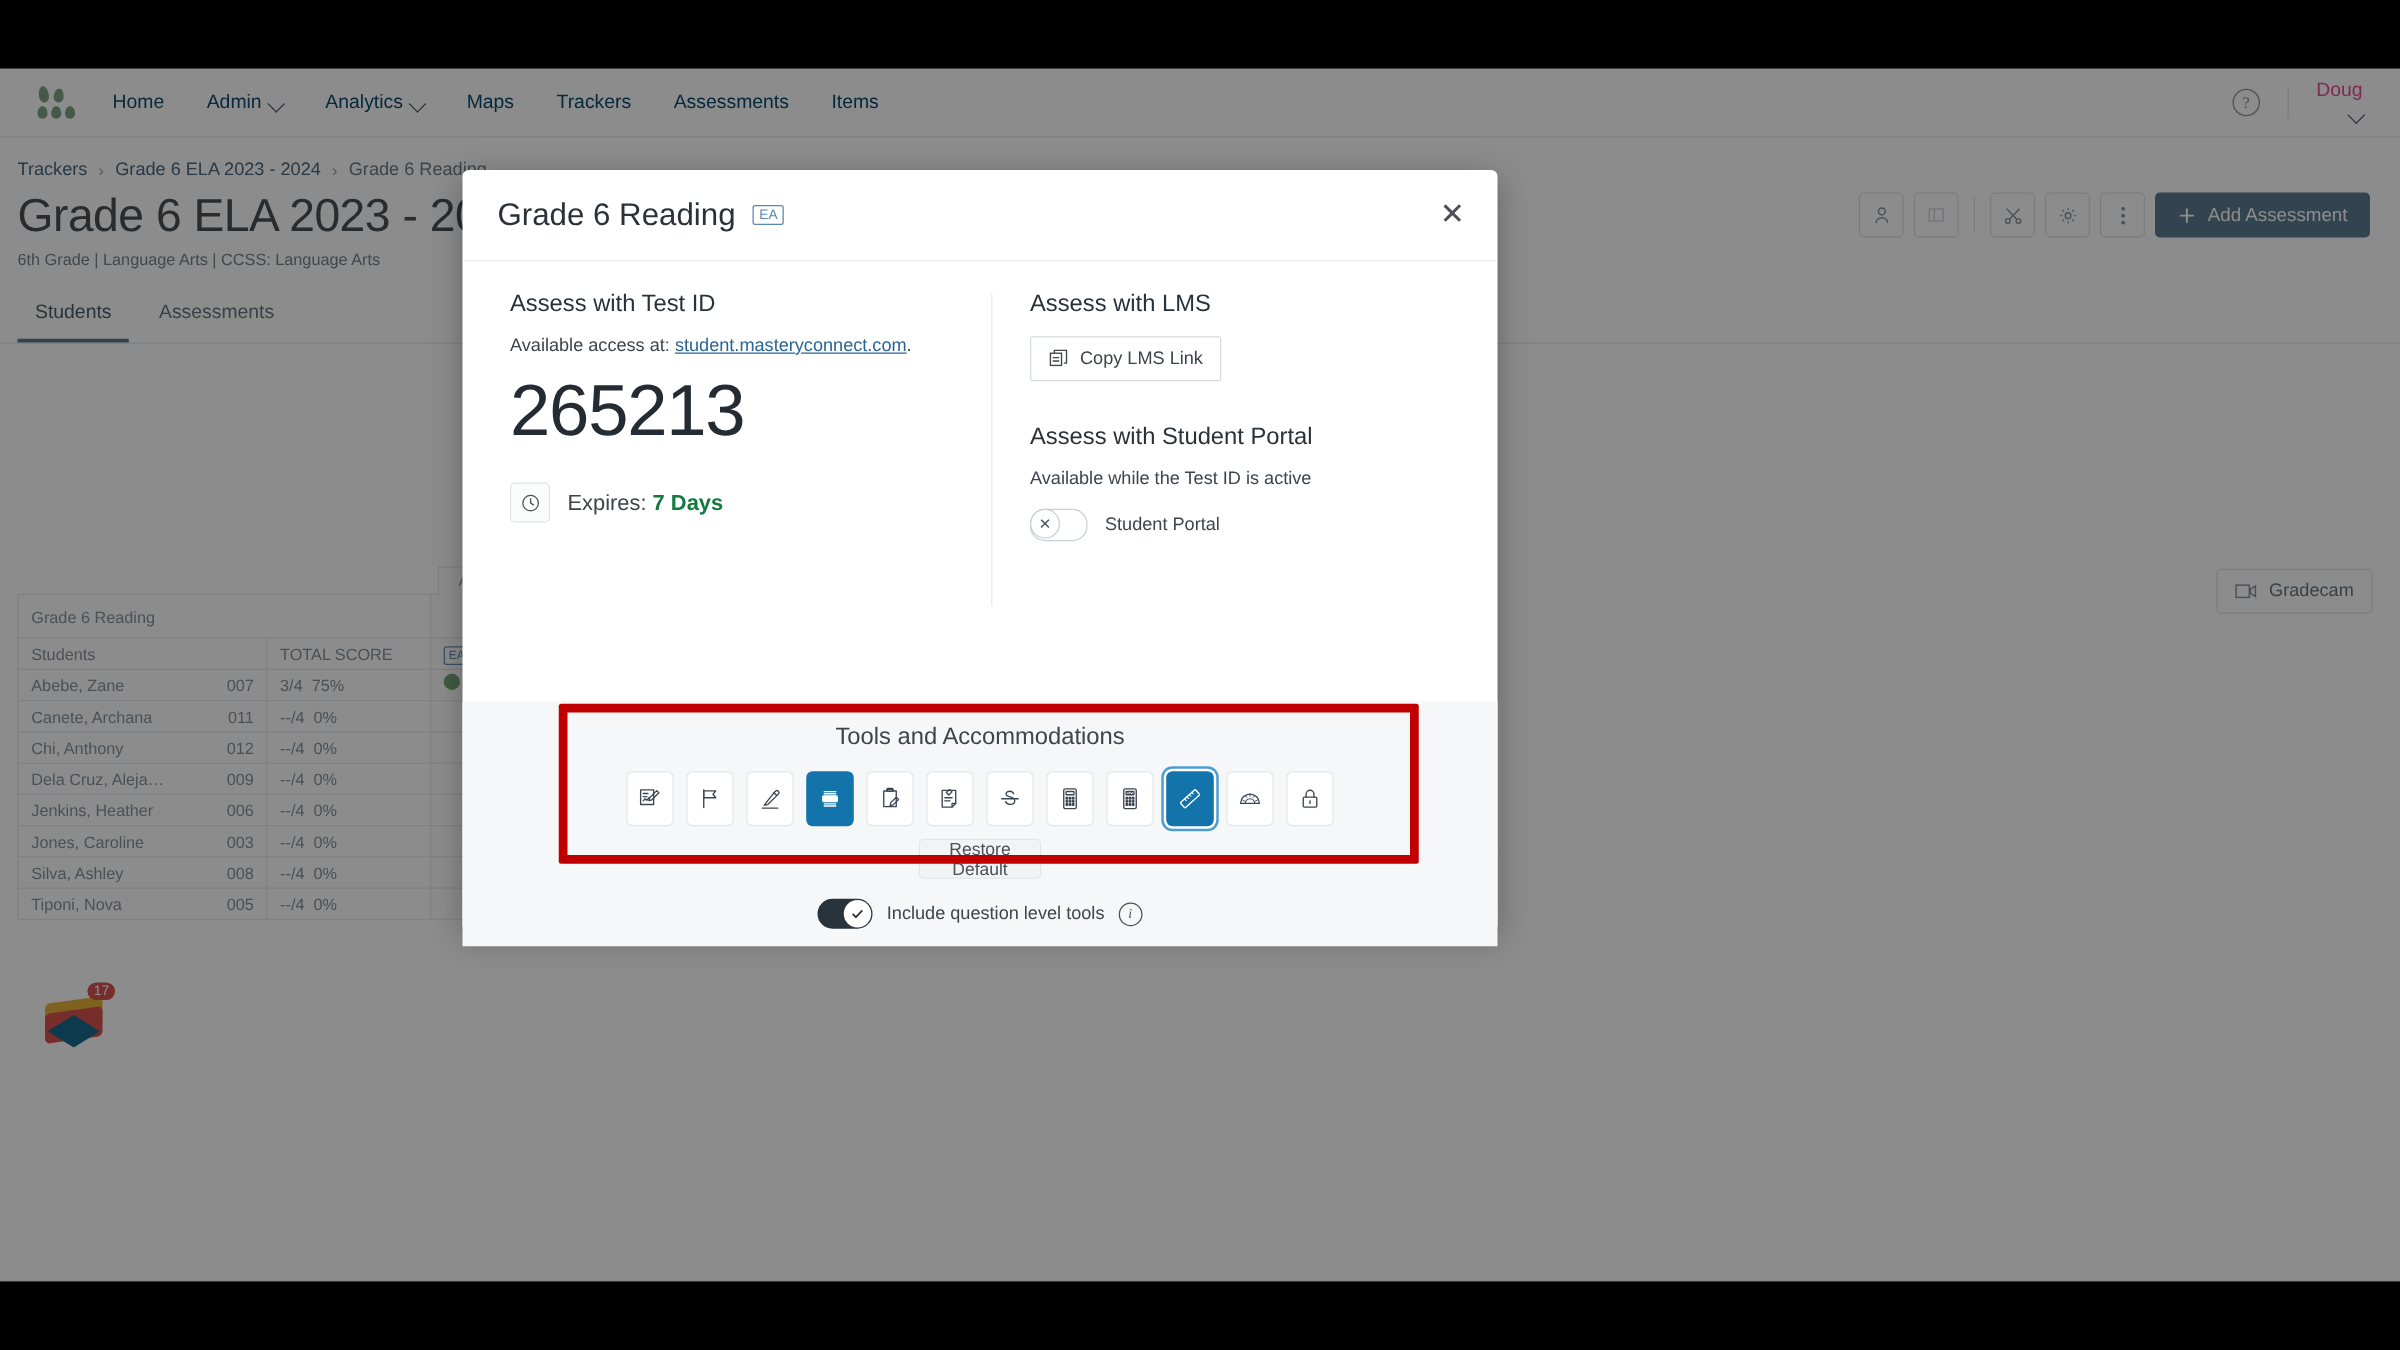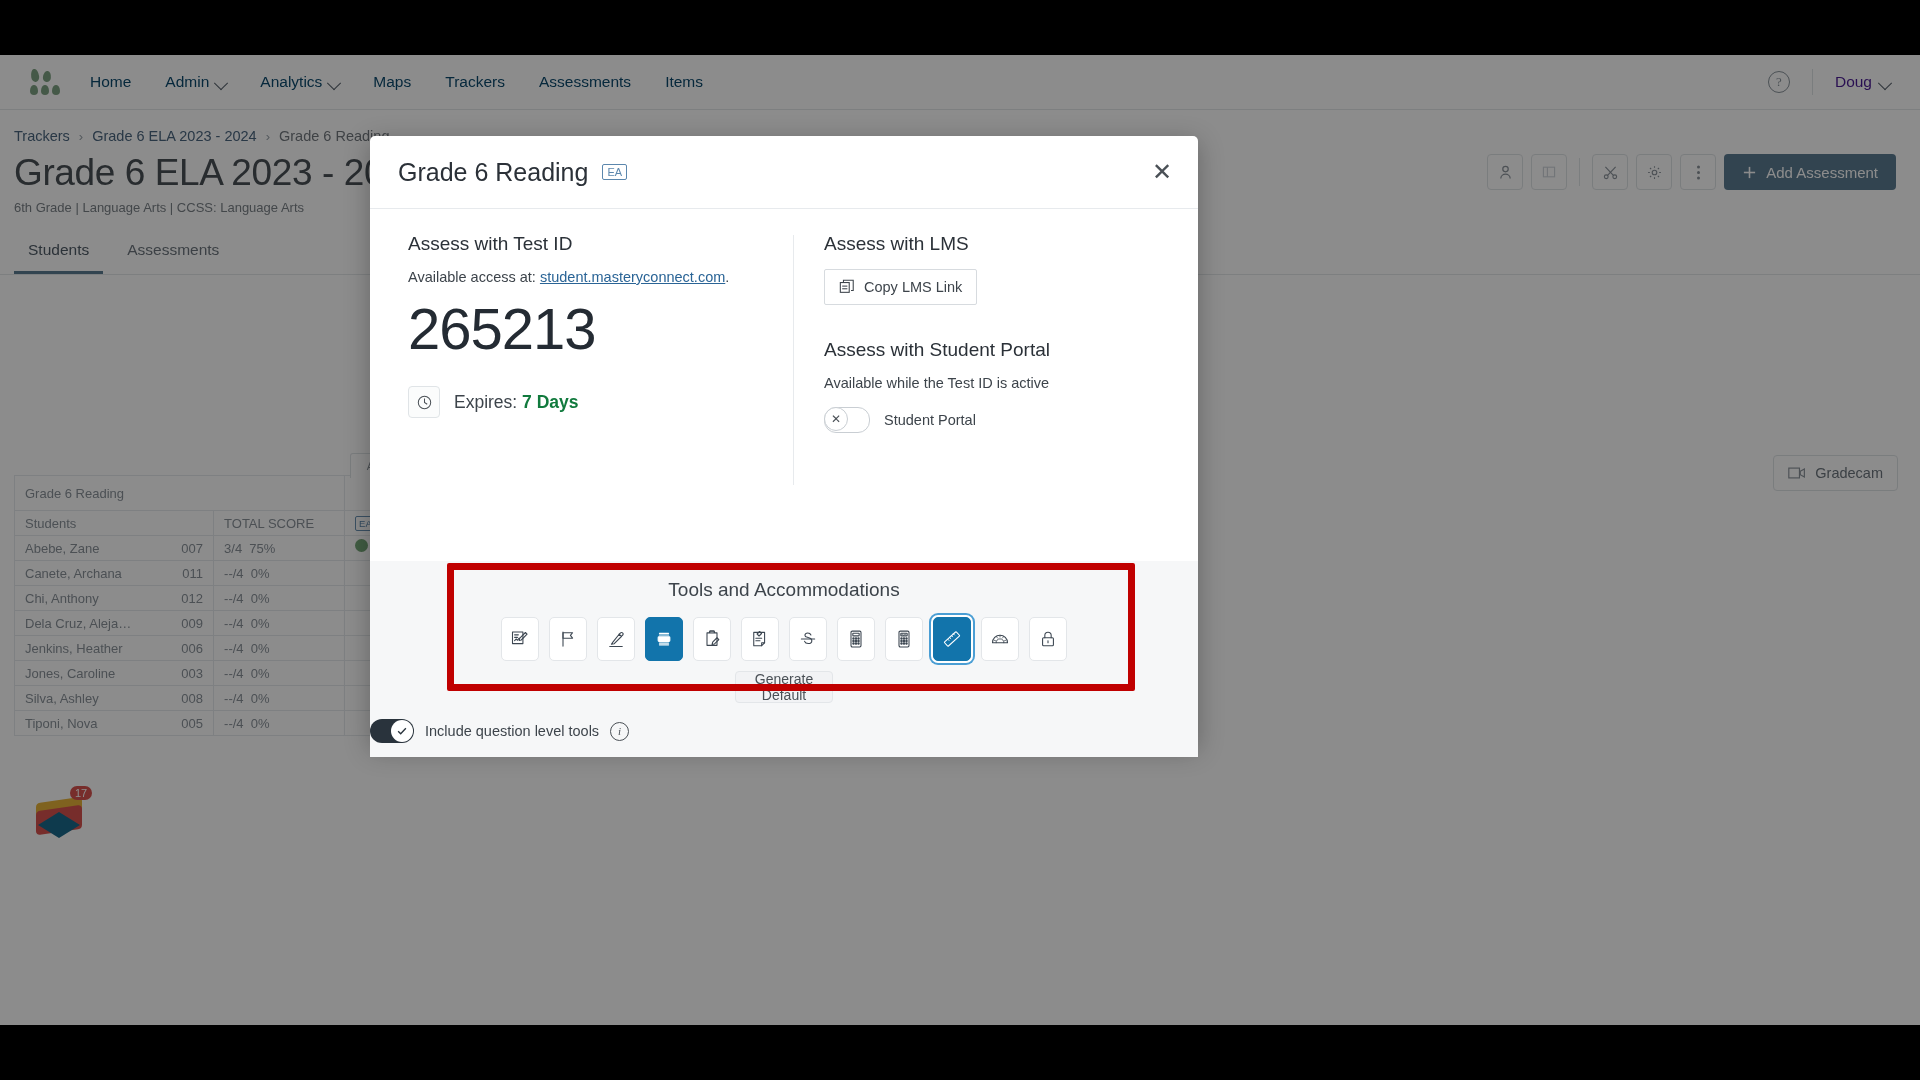--- a/index.html
+++ b/index.html
@@ -42,21 +42,21 @@
     display:flex;align-items:flex-end;gap:7px;cursor:pointer;white-space:nowrap;
   }
   .caret{display:inline-block;width:9px;height:9px;border-right:1.8px solid #55606a;border-bottom:1.8px solid #55606a;transform:rotate(45deg) translate(-2px,-2px);}
   .navright{margin-left:auto;display:flex;align-items:center;gap:22px;}
   .help-ic{
     width:20px;height:20px;border:1.6px solid #8a949c;border-radius:50%;
     font-size:13px;color:#8a949c;display:flex;align-items:center;justify-content:center;
     font-family:"Liberation Serif", serif;
   }
   .navdiv{width:1px;height:26px;background:#dfe3e6;}
-  .user{font-size:15.5px;color:#4c1d95;display:flex;align-items:flex-end;gap:8px;}
+  .user{font-size:15.5px;color:#ec4899;display:flex;align-items:flex-end;gap:8px;flex-direction:column;}
 
   
   .crumbs{padding:18px 14px 0 14px;font-size:14.5px;color:#4c6780;display:flex;align-items:center;gap:9px;}
   .crumbs .sep{color:#9aa3ab;font-size:13px;}
   .crumbs .last{color:#73797f;}
   .crumbs a{color:#4c6780;text-decoration:none;cursor:pointer;}
   .ptitle{font-size:37px;color:#4a5056;font-weight:400;padding:8px 14px 0 14px;letter-spacing:-0.4px;}
   .psub{font-size:13px;color:#7b8288;padding:6px 14px 0 14px;}
   .ptop{position:relative;}
   .toolrow{position:absolute;right:24px;top:44px;display:flex;align-items:center;gap:8px;}
@@ -144,21 +144,21 @@
   .tbtn{
     width:38px;height:44px;border:1px solid #e3e6e9;border-radius:5px;background:#fff;
     display:flex;align-items:center;justify-content:center;cursor:pointer;box-sizing:border-box;
   }
   .tbtn.sel{background:#1274ab;border-color:#1274ab;}
   .tbtn.sel.ring{box-shadow:0 0 0 2px #fff,0 0 0 4px #4a9ed4;}
   .restore{
     margin:10px auto 0 auto;width:96px;height:30px;border:1px solid #e3e6e9;border-radius:4px;background:#f2f3f5;
     font-size:14px;color:#4a5056;display:flex;align-items:center;justify-content:center;cursor:pointer;
   }
-  .qlRow{display:flex;align-items:center;gap:11px;margin-top:16px;}
+  .qlRow{display:flex;align-items:center;justify-content:center;gap:11px;margin-top:16px;}
   .tog2{width:44px;height:24px;border-radius:12px;background:#29333c;position:relative;cursor:pointer;}
   .tog2 .kn2{position:absolute;right:1px;top:1px;width:22px;height:22px;border-radius:50%;background:#fff;display:flex;align-items:center;justify-content:center;}
   .infoIc{width:17px;height:17px;border:1.4px solid #4a5056;border-radius:50%;font-size:11px;font-style:italic;color:#4a5056;display:flex;align-items:center;justify-content:center;font-family:"Liberation Serif",serif;}
   .mfoot{height:66px;border-top:1px solid #e7eaed;display:flex;align-items:center;justify-content:flex-end;padding:0 26px;box-sizing:border-box;}
   .closebtn{background:#1e6a96;color:#fff;border-radius:4px;height:34px;padding:0 20px;display:flex;align-items:center;font-size:15px;cursor:pointer;}
   .ic{display:block;}
 </style>
 </head>
 <body>
 
@@ -548,21 +548,21 @@
             <div class="tbtn">
               <span>
                 <svg class="ic" width="20" height="20" viewBox="0 0 24 24" fill="none" stroke="#3d4752" stroke-width="1.3" stroke-linecap="round" stroke-linejoin="round">
                   <rect x="5.5" y="10.5" width="13" height="9.5" rx="1.2"></rect>
                   <path d="M8.2 10.5V7.6a3.8 3.8 0 0 1 7.6 0v2.9"></path>
                   <line x1="12" y1="14" x2="12" y2="16.5"></line>
                 </svg>
               </span>
             </div>
           </div>
-        <div class="restore">Generate Default</div>
+        <div class="restore">Restore Default</div>
         <div class="qlRow">
           <div class="tog2">
             <div class="kn2">
               <svg width="12" height="12" viewBox="0 0 14 14" fill="none" stroke="#29333c" stroke-width="1.6">
                   <path d="M2.5 7.2l3 3 6-6.4"></path>
                 </svg>
             </div>
           </div>
           <span class="togLab">Include question level tools</span>
           <span class="infoIc">i</span>

